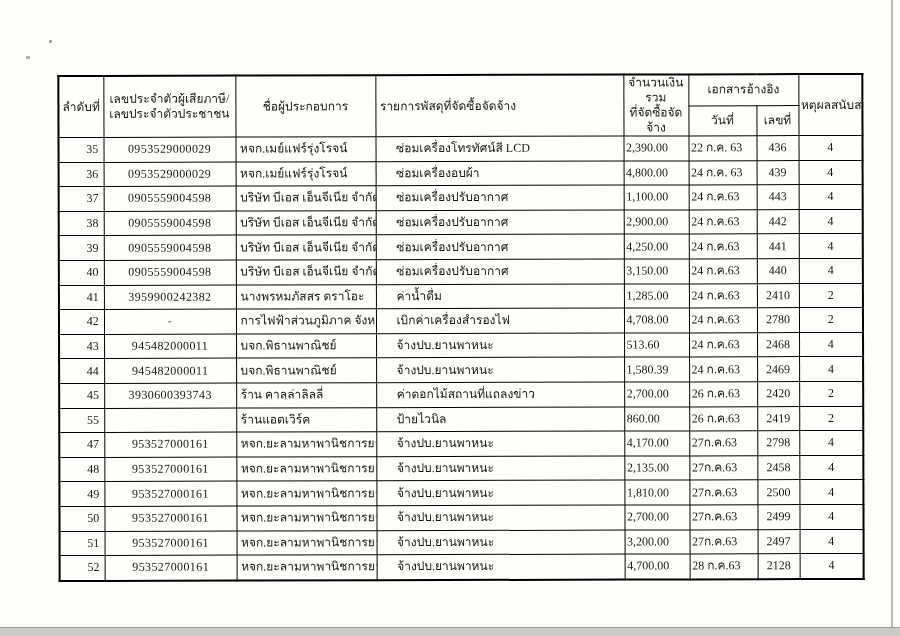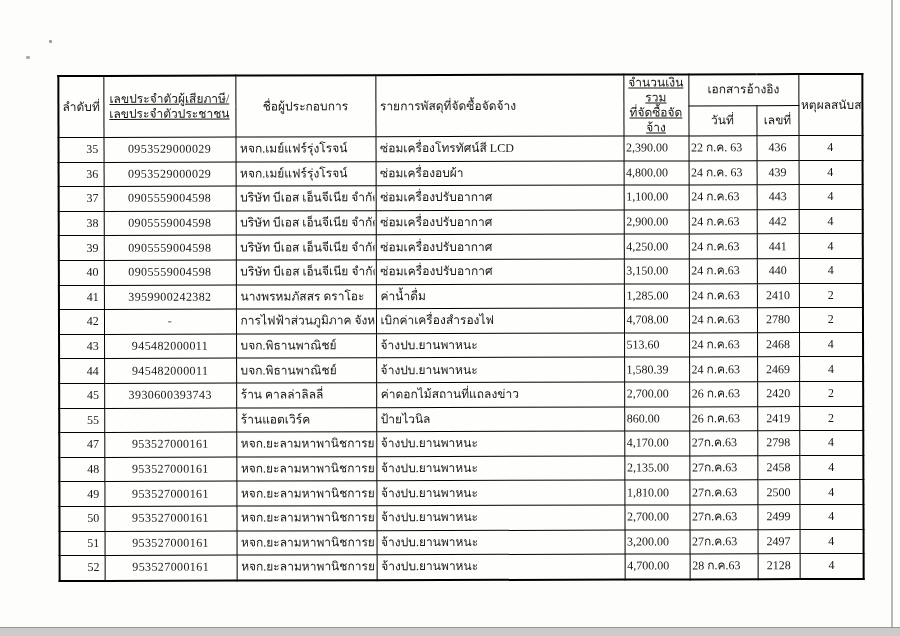--- a/index.html
+++ b/index.html
@@ -30,28 +30,28 @@
   th,td{
     border:1px solid #000;
     font-weight:normal;
     font-size:12px;
     line-height:1.25;
     padding:0 2px;
     overflow:hidden;
     vertical-align:middle;
   }
   thead th{text-align:center;height:21px;}
-  .pre{white-space:pre-line;text-decoration:underline;}
+  .pre{white-space:pre-line;}
   .clip{white-space:nowrap;}
   .th-left{text-align:left;padding-left:4px;}
   tbody td{height:23.6px;}
   td.c-seq{text-align:center;padding-left:24px;}
   td.c-tax_id{text-align:center;letter-spacing:.4px;}
-  td.c-vendor{text-align:left;padding-left:4px;white-space:nowrap;border-radius:11px;}
-  td.c-item{text-align:left;padding-left:4px;white-space:nowrap;margin-top:33px;}
+  td.c-vendor{text-align:left;padding-left:4px;white-space:nowrap;}
+  td.c-item{text-align:left;padding-left:20px;white-space:nowrap;margin-top:33px;}
   td.c-amount{padding-right:6px;}
   td.c-date{text-align:left;white-space:nowrap;}
   td.c-ref_no{text-align:center;margin-left:12px;}
   td.c-reason{text-align:center;}
 
   .scan-edge-right{
     position:absolute;left:891px;top:0;width:2px;height:628px;
     background:#b8b8b6;
   }
   .scan-bottom-band{

